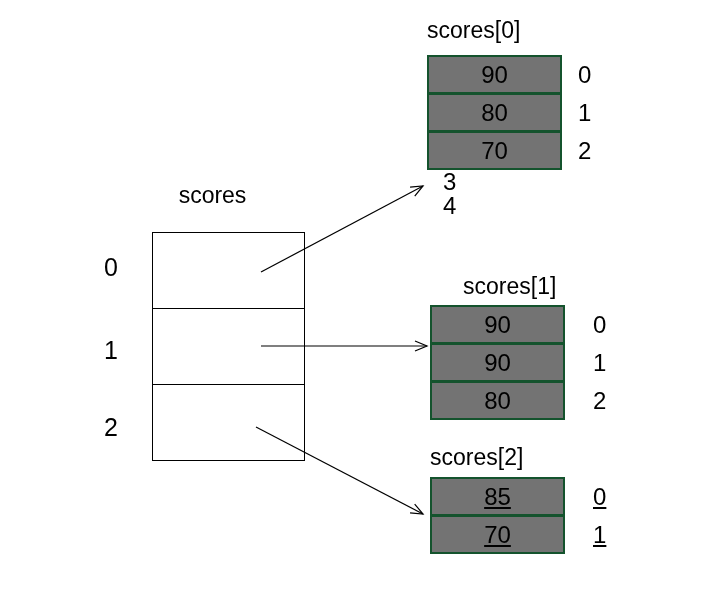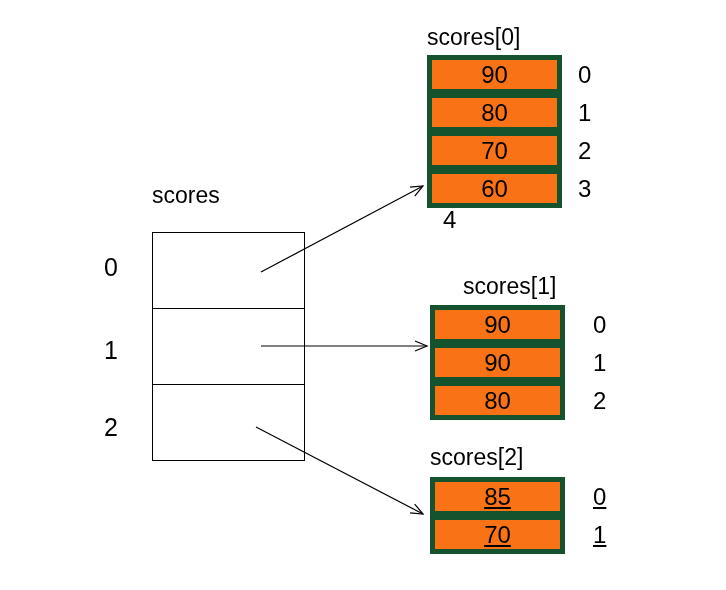--- a/index.html
+++ b/index.html
@@ -16,23 +16,24 @@
     color: #000000;
     overflow: hidden;
   }
   .title {
     position: absolute;
     font-size: 23px;
     line-height: 28px;
     white-space: nowrap;
   }
   .main-title {
-    left: 152px;
+    left: 136px;
     top: 181px;
     width: 153px;
+    text-align: center;
   }
   .left-idx {
     position: absolute;
     left: 98px;
     width: 26px;
     text-align: center;
     font-size: 25px;
     line-height: 30px;
   }
   .main-box {
@@ -58,22 +59,22 @@
     align-items: center;
   }
   .srow + .srow .scell {
     margin-top: -1px;
     text-align: center;
   }
   .scell {
     box-sizing: border-box;
     width: 135px;
     height: 39px;
-    border: 5px solid #14532d;
-    background: #f97316;
+    border: 2px solid #14532d;
+    background: #737373;
     display: flex;
     align-items: center;
     justify-content: center;
     font-size: 24px;
   }
   .sidx {
     font-size: 24px;
     line-height: 24px;
   }
   .g16 { margin-left: 16px; }
@@ -95,44 +96,41 @@
   <div class="left-idx" style="top:252px;">0</div>
   <div class="left-idx" style="top:335px;">1</div>
   <div class="left-idx" style="top:412px;">2</div>
 
   <div class="main-box">
     <div class="mcell"></div>
     <div class="mcell"></div>
     <div class="mcell"></div>
   </div>
 
-  <div class="title" style="left:427px; top:23px;">scores[0]</div>
+  <div class="title" style="left:427px; top:16px;">scores[0]</div>
   <div class="sub-box" style="left:427px; top:55px;">
     <div class="srow">
       <div class="scell">
           <span>90</span>
         </div>
       <div class="sidx g16">0</div>
     </div>
     <div class="srow">
       <div class="scell">
           <span>80</span>
         </div>
       <div class="sidx g16">1</div>
     </div>
     <div class="srow">
       <div class="scell">
           <span>70</span>
         </div>
       <div class="sidx g16">2</div>
     </div>
     <div class="srow">
-      <div class="scell">
-          <span>60</span>
-        </div>
       <div class="sidx g16">3</div>
     </div>
     <div class="srow">
       <div class="sidx g16">4</div>
     </div>
   </div>
 
   <div class="title" style="left:430px; top:272px;margin-left:33px;">scores[1]</div>
   <div class="sub-box" style="left:430px; top:305px;">
     <div class="srow">

